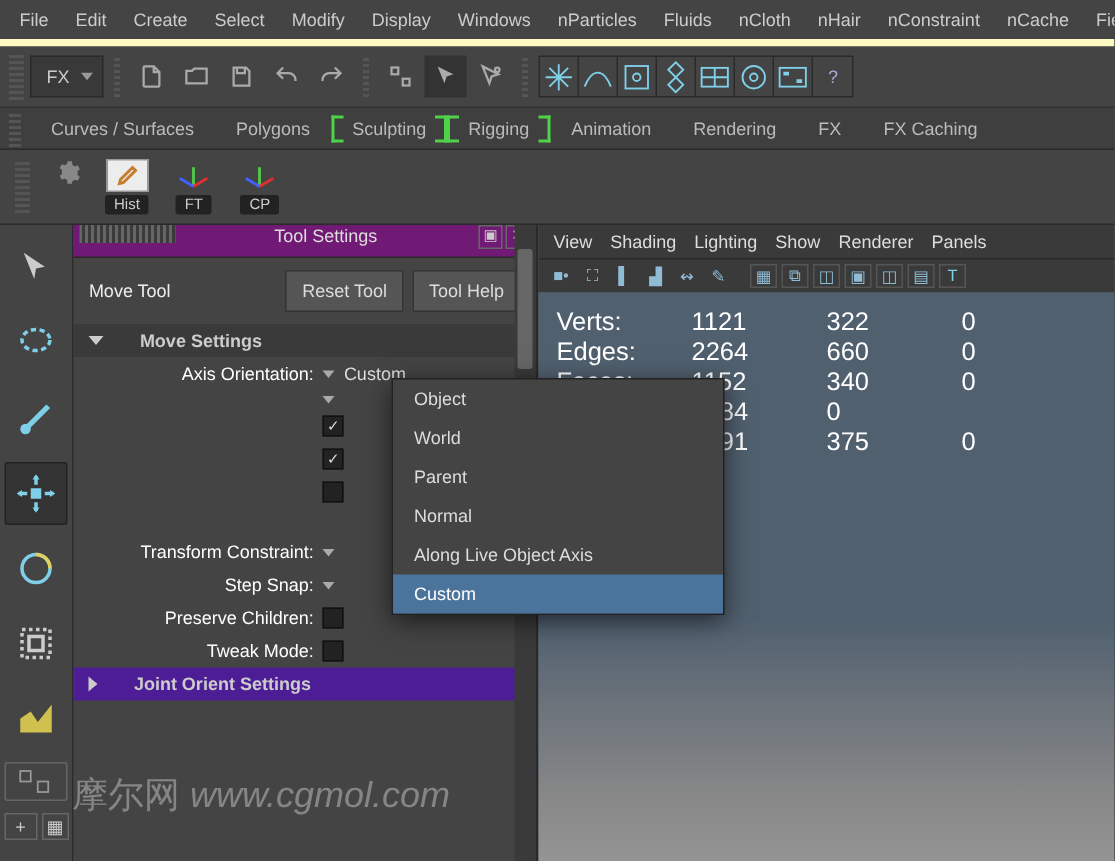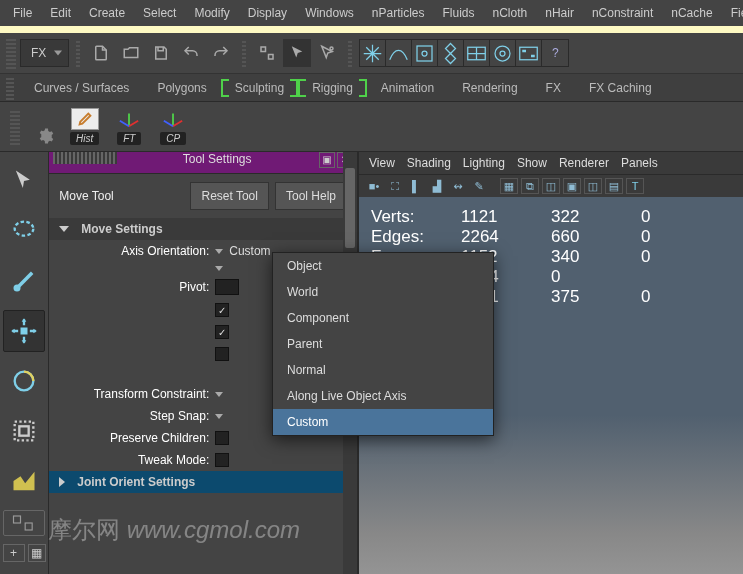--- a/index.html
+++ b/index.html
@@ -1,19 +1,19 @@
 <!DOCTYPE html>
 <html><head>
 <meta charset="utf-8">
 <style>
 * { margin: 0; padding: 0; box-sizing: border-box; font-family: "Segoe UI", Tahoma, sans-serif; }
 body { width: 743px; height: 574px; background: #444; color: #ccc; font-size: 12px; overflow: hidden; position: relative; }
 
 
-.main-menu { display: flex; gap: 0; padding: 2px 4px; background: #444; border-bottom: 7px solid #fef9c3; }
+.main-menu { display: flex; gap: 0; padding: 2px 4px; background: #444; border-bottom: 5px solid #fef9c3; }
 .main-menu-item { padding: 4px 9px; cursor: pointer; }
 
 
 .shelf-row { display: flex; align-items: center; padding: 4px 6px; gap: 4px; background: #444; border-bottom: 1px solid #333; }
 .left-handle { width: 10px; height: 32px; background: repeating-linear-gradient(0deg,#555 0,#555 2px,#444 2px,#444 4px); }
 .fx-select { background: #393939; border: 1px solid #2a2a2a; padding: 6px 22px 6px 10px; color: #ccc; position: relative; }
 .fx-caret { position: absolute; right: 6px; top: 50%; transform: translateY(-50%); width: 0; height: 0; border-left: 4px solid transparent; border-right: 4px solid transparent; border-top: 5px solid #999; }
 .tb-btn { width: 28px; height: 28px; display: flex; align-items: center; justify-content: center; color: #aaa; cursor: pointer; }
 .tb-btn svg { width: 18px; height: 18px; }
 .tb-group { display: flex; gap: 2px; align-items: center; }
@@ -24,21 +24,21 @@
 
 
 .mod-tabs { display: flex; align-items: center; background: #3f3f3f; border-bottom: 1px solid #2a2a2a; padding: 0 6px; height: 28px; }
 .mod-tab { padding: 6px 14px; color: #bbb; cursor: pointer; position: relative; }
 .mod-tab.bracket-green::before, .mod-tab.bracket-green::after { content: ""; position: absolute; top: 4px; bottom: 4px; width: 6px; border: 2px solid #4fd14a; }
 .mod-tab.bracket-green::before { left: 0; border-right: none; }
 .mod-tab.bracket-green::after { right: 0; border-left: none; }
 .mod-handle { width: 8px; background: repeating-linear-gradient(0deg,#555 0,#555 2px,#3f3f3f 2px,#3f3f3f 4px); height: 24px; margin-right: 6px; }
 
 
-.shelf-icons { display: flex; align-items: flex-end; padding: 6px 10px; gap: 16px; background: #444; border-bottom: 1px solid #2a2a2a; font-style: italic; }
+.shelf-icons { display: flex; align-items: flex-start; padding: 6px 10px; gap: 16px; background: #444; border-bottom: 1px solid #2a2a2a; }
 .gear { width: 18px; height: 18px; color: #888; }
 .shelf-icon { display: flex; flex-direction: column; align-items: center; gap: 2px; }
 .shelf-icon .pic { width: 28px; height: 22px; display: flex; align-items: center; justify-content: center; }
 .shelf-icon .lbl { font-size: 10px; background: #222; padding: 1px 6px; border-radius: 2px; }
 
 
 .main-split { display: flex; height: calc(574px - 20px - 38px - 28px - 46px); }
 .left-toolbox { width: 54px; background: #444; border-right: 1px solid #2a2a2a; display: flex; flex-direction: column; align-items: center; gap: 8px; padding-top: 8px; }
 .tool-slot { width: 42px; height: 42px; display: flex; align-items: center; justify-content: center; color: #ccc; cursor: pointer; border-radius: 2px; }
 .tool-slot.active { background: #333; border: 1px solid #222; }
@@ -46,21 +46,21 @@
 
 
 .tool-settings { width: 340px; background: #444; border-right: 2px solid #2a2a2a; display: flex; flex-direction: column; }
 .panel-title-bar { display: flex; align-items: flex-start; background: #701a75; border-bottom: 1px solid #2a2a2a; height: 22px; padding: 0 4px; }
 .drag-dots { flex: 0 0 auto; width: 64px; height: 12px; background: repeating-linear-gradient(90deg,#666 0,#666 2px,#3a3a3a 2px,#3a3a3a 4px); }
 .panel-title { flex: 1; text-align: center; font-size: 12px; color: #ddd; }
 .panel-btn { width: 16px; height: 16px; border: 1px solid #666; font-size: 10px; text-align: center; line-height: 14px; margin-left: 2px; cursor: pointer; color: #ccc; }
 .tool-head { display: flex; align-items: center; padding: 8px 10px; gap: 6px; }
 .tool-head .name { flex: 1; color: #eee; }
 .btn { background: #555; border: 1px solid #333; padding: 6px 10px; color: #ddd; cursor: pointer; }
-.section-head { display: flex; align-items: center; background: #3a3a3a; padding: 4px 10px; font-weight: bold; gap: 12px; }
+.section-head { display: flex; align-items: center; background: #3a3a3a; padding: 4px 10px; font-weight: bold; gap: 24px; }
 .tri-down { width: 0; height: 0; border-left: 5px solid transparent; border-right: 5px solid transparent; border-top: 6px solid #ccc; }
 .tri-right { width: 0; height: 0; border-top: 5px solid transparent; border-bottom: 5px solid transparent; border-left: 6px solid #ccc; }
 .field-row { display: flex; align-items: center; padding: 4px 10px; gap: 6px; }
 .field-label { flex: 0 0 150px; text-align: right; color: #ffffff; }
 .field-val { color: #ddd; }
 .small-tri { width: 0; height: 0; border-left: 4px solid transparent; border-right: 4px solid transparent; border-top: 5px solid #aaa; }
 .chk { width: 14px; height: 14px; background: #222; border: 1px solid #111; display:inline-flex; align-items:center; justify-content:center; font-size:10px; color:#ddd; cursor:pointer; }
 .box-swatch { width: 24px; height: 16px; background: #222; border: 1px solid #111; }
 
 
@@ -68,21 +68,21 @@
 .vp-menu { display: flex; gap: 12px; padding: 4px 10px; background: #3a3a3a; color: #ddd; }
 .vp-tools { display: flex; gap: 3px; padding: 3px 6px; background: #3a3a3a; border-top: 1px solid #2a2a2a; align-items: center; }
 .vp-icon { width: 18px; height: 16px; display: flex; align-items: center; justify-content: center; color: #8fbcd4; font-size: 11px; border: 1px solid transparent; cursor: pointer; }
 .vp-icon.box { border: 1px solid #555; }
 .vp-body { flex: 1; padding: 10px 12px; font-family: "Consolas", monospace; color: #fff; font-size: 17px; position: relative; background: linear-gradient(#51606f 0%, #51606f 55%, #888 85%, #9a9a9a 100%); }
 .vp-row { display: flex; }
 .vp-row .lbl { width: 90px; }
 .vp-row .c { width: 90px; text-align: left; }
 
 
-.dropdown { position: absolute; left: 272px; top: 252px; width: 222px; background: #444; border: 1px solid #222; box-shadow: 0 4px 16px rgba(0,0,0,0.6); z-index: 50; }
+.dropdown { position: absolute; left: 261px; top: 252px; width: 222px; background: #444; border: 1px solid #222; box-shadow: 0 4px 16px rgba(0,0,0,0.6); z-index: 50; }
 .dd-item { padding: 6px 14px; color: #ddd; cursor: pointer; }
 .dd-item.selected { background: #4a749b; color: #fff; }
 
 
 .vsb { position: absolute; right: 0; top: 0; bottom: 0; width: 14px; background: #3a3a3a; }
 .vsb-thumb { position: absolute; left: 2px; right: 2px; top: 16px; height: 80px; background: #666; border-radius: 2px; }
 
 
 .watermark { position: absolute; left: 48px; bottom: 28px; color: rgba(255,255,255,0.35); font-size: 24px; font-style: italic; pointer-events: none; }
 .watermark .zh { font-style: normal; }
@@ -338,24 +338,20 @@
     <div class="field-row">
       <div class="field-label">Axis Orientation:</div>
       <span class="small-tri"></span>
       <div class="field-val">Custom</div>
     </div>
     <div class="field-row">
         <div class="field-label"></div>
         <span class="small-tri"></span>
       </div>
     <div class="field-row">
-      <div class="field-label">Pivot:</div>
-      <div class="box-swatch"></div>
-    </div>
-    <div class="field-row">
         <div class="field-label"></div>
         <div class="chk">✓</div>
       </div>
     <div class="field-row">
         <div class="field-label"></div>
         <div class="chk">✓</div>
       </div>
     <div class="field-row">
         <div class="field-label"></div>
         <div class="chk"></div>
@@ -372,21 +368,21 @@
     </div>
     <div class="field-row">
         <div class="field-label">Preserve Children:</div>
         <div class="chk"></div>
       </div>
     <div class="field-row">
         <div class="field-label">Tweak Mode:</div>
         <div class="chk"></div>
       </div>
 
-    <div class="section-head" style="background:#0c4a6e">
+    <div class="section-head" style="background:#4c1d95">
       <span class="tri-right"></span>
       <span>Joint Orient Settings</span>
     </div>
 
     <div class="vsb">
         <div class="vsb-thumb"></div>
       </div>
   </div>
 
   <div class="viewport">
@@ -444,21 +440,20 @@
           <span class="c">375</span>
           <span class="c">0</span>
         </div>
     </div>
   </div>
 </div>
 
 <div class="dropdown">
   <div class="dd-item">Object</div>
   <div class="dd-item">World</div>
-  <div class="dd-item">Component</div>
   <div class="dd-item">Parent</div>
   <div class="dd-item">Normal</div>
   <div class="dd-item">Along Live Object Axis</div>
   <div class="dd-item selected">Custom</div>
 </div>
 
 <div class="watermark">
   <span class="zh">摩尔网</span>
   <span>www.cgmol.com</span>
 </div>

